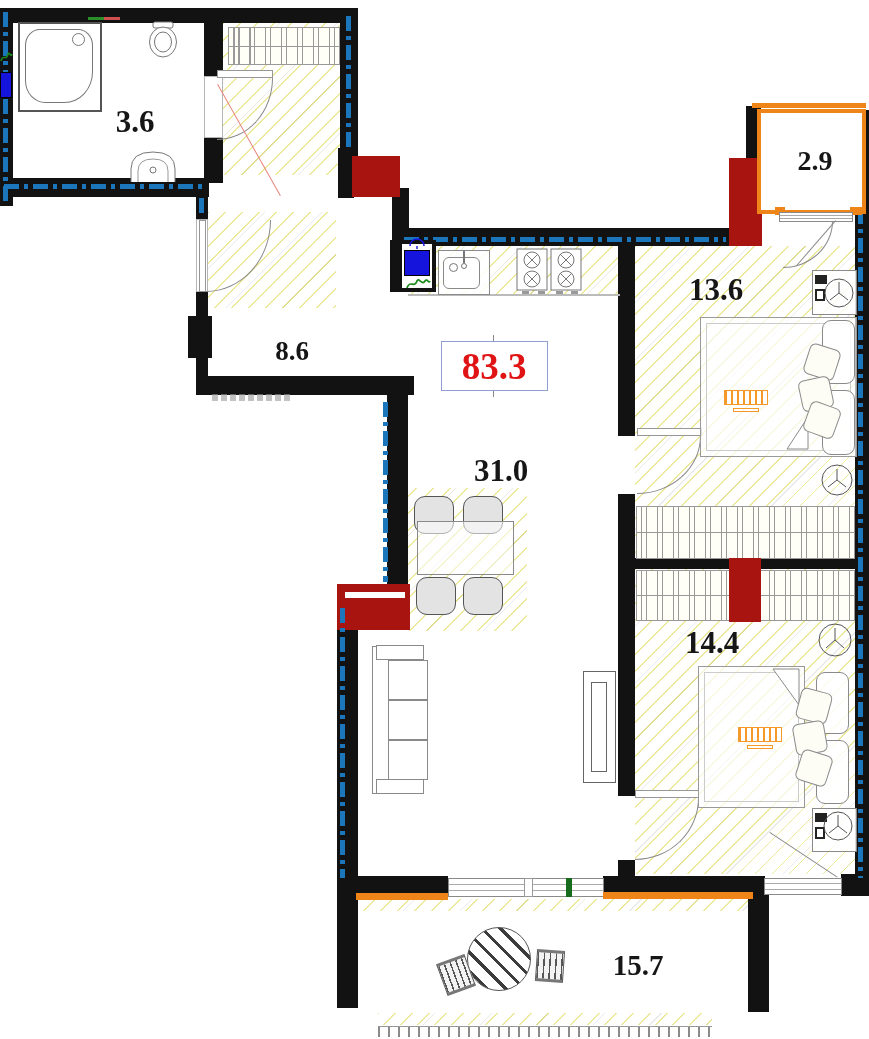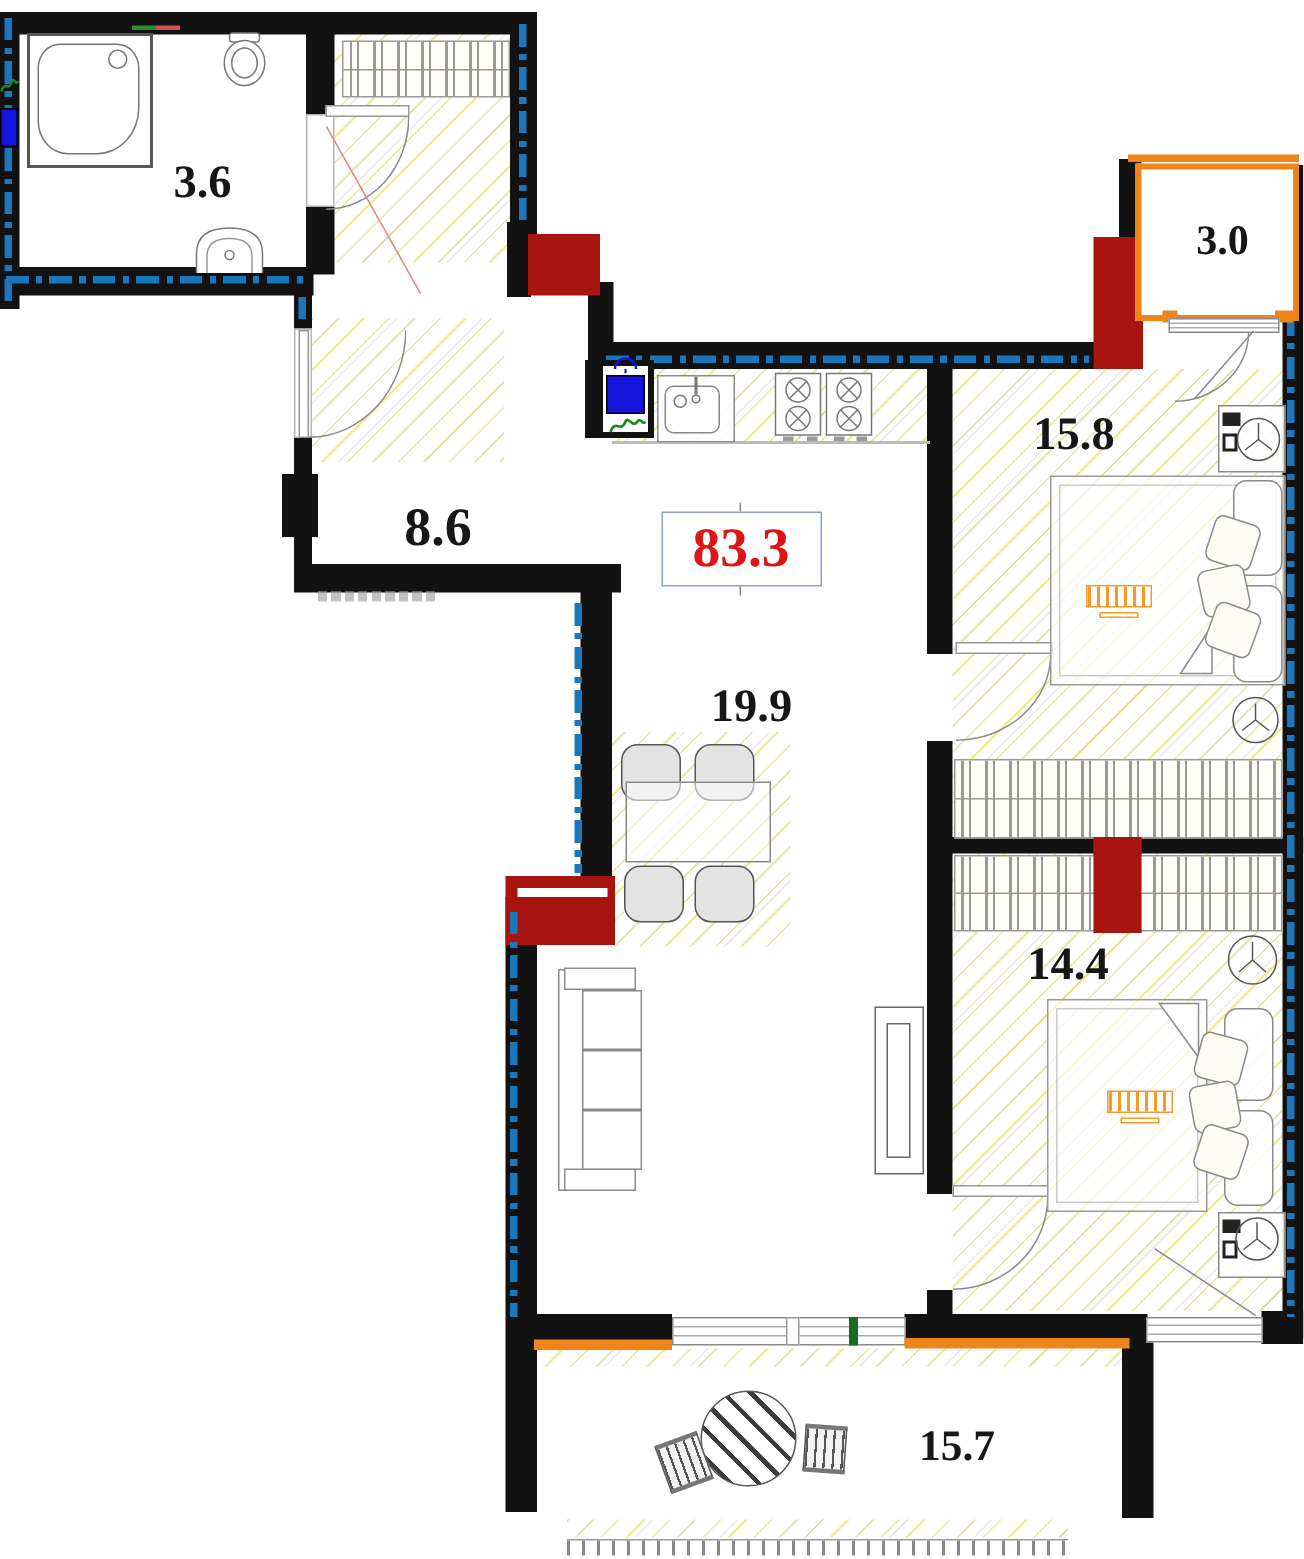--- a/index.html
+++ b/index.html
@@ -281,20 +281,20 @@
   <div class="a" style="left:603px;top:892px;width:150px;height:7px;background:var(--accent-orange)"></div>
 
   <div class="a orangebox" style="left:330px;top:1002px;width:47px;height:36px"></div>
   <div class="a orangebox" style="left:712px;top:1007px;width:45px;height:31px"></div>
   <div class="a railing" style="left:378px;top:1026px;width:334px;height:11px"></div>
   <div class="a ttable" style="left:467px;top:927px;width:64px;height:64px"></div>
   <div class="a tchair" style="left:441px;top:958px;width:30px;height:34px;transform:rotate(-20deg)"></div>
   <div class="a tchair" style="left:536px;top:950px;width:28px;height:32px;transform:rotate(4deg)"></div>
 
   <div class="a lbl" style="left:135px;top:121px;font-size:31px">3.6</div>
-  <div class="a lbl" style="left:292px;top:351px;font-size:36px">8.6</div>
-  <div class="a lbl" style="left:501px;top:470px;font-size:31px">19.9</div>
-  <div class="a lbl" style="left:716px;top:289px;font-size:31px">15.8</div>
+  <div class="a lbl" style="left:292px;top:351px;font-size:27px">8.6</div>
+  <div class="a lbl" style="left:501px;top:470px;font-size:31px">31.0</div>
+  <div class="a lbl" style="left:716px;top:289px;font-size:31px">13.6</div>
   <div class="a lbl" style="left:712px;top:642px;font-size:31px">14.4</div>
-  <div class="a lbl" style="left:815px;top:161px;font-size:28px">3.0</div>
+  <div class="a lbl" style="left:815px;top:161px;font-size:28px">2.9</div>
   <div class="a lbl" style="left:638px;top:965px;font-size:29px">15.7</div>
 
 </div>
 
 </body></html>

